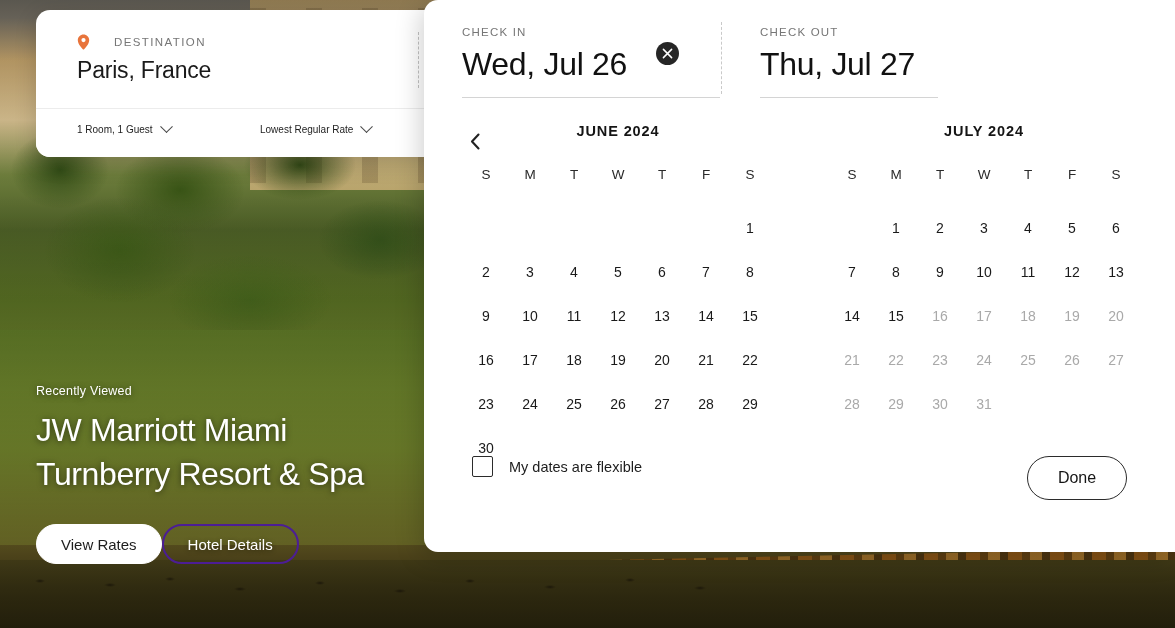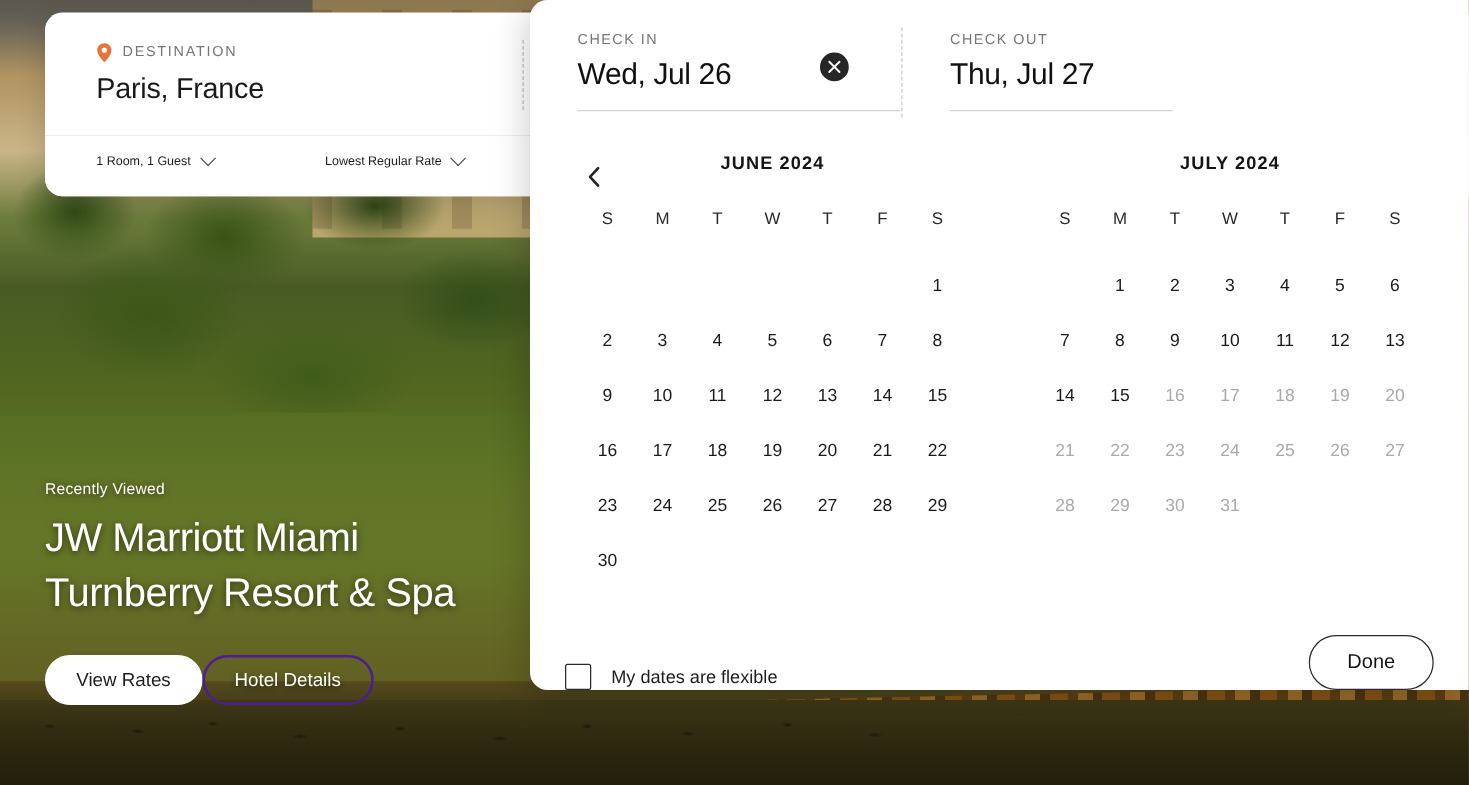--- a/index.html
+++ b/index.html
@@ -115,21 +115,21 @@
   
   #search-card {
     position: absolute; left: 36px; top: 10px; width: 1139px; height: 147px;
     background: #fff; border-radius: 14px 0 0 14px;
     box-shadow: 0 6px 22px rgba(0,0,0,.16);
   }
   #search-top { position: relative; height: 98px; }
   #dest-field { position: absolute; left: 41px; top: 24px; width: 330px; }
   .field-label {
     font-size: 11.5px; letter-spacing: 1.4px; color: #767676; font-weight: 400;
-    display: flex; align-items: center; gap: 8px; text-transform: uppercase;
+    display: flex; align-items: center; gap: 24px; text-transform: uppercase;
   }
   .field-value { font-size: 23px; color: #1a1a1a; margin-top: 7px; letter-spacing: -.2px; }
   .vdash { position: absolute; top: 22px; width: 1px; height: 56px;
            border-left: 1px dashed #c2c2c2; }
   #search-bottom {
     position: relative; height: 49px; border-top: 1px solid #ececec;
     background: #fff; border-radius: 0 0 0 14px;
   }
   .dropdown {
     position: absolute; top: 15px; display: flex; align-items: center; gap: 9px;
@@ -140,21 +140,21 @@
 
   
   #datepicker {
     position: absolute; left: 424px; top: 0; width: 751px; height: 552px;
     background: #fff; border-radius: 14px 0 0 14px;
     box-shadow: -4px 6px 26px rgba(0,0,0,.18);
   }
   #dp-fields { position: relative; height: 118px; }
   .dp-field { position: absolute; top: 26px; }
   .dp-label { font-size: 11.5px; letter-spacing: 1.2px; color: #767676; text-transform: uppercase; }
-  .dp-value { font-size: 24px; color: #111; margin-top: 8px; letter-spacing: -.3px; }
+  .dp-value { font-size: 32px; color: #111; margin-top: 8px; letter-spacing: -.3px; }
   .dp-underline { margin-top: 14px; border-bottom: 1px solid #d4d4d4; }
   #clear-checkin {
     position: absolute; left: 232px; top: 42px; width: 23px; height: 23px;
     border-radius: 50%; background: #262626; cursor: pointer;
     display: flex; align-items: center; justify-content: center;
   }
   #dp-dash { position: absolute; left: 297px; top: 22px; width: 1px; height: 72px;
              border-left: 1px dashed #c9c9c9; }
 
   
@@ -176,21 +176,21 @@
   .day {
     height: 44px; line-height: 44px; text-align: center;
     font-size: 14px; color: #1a1a1a; cursor: pointer;
   }
   .day.muted { color: #a9a9a9; cursor: default; }
   .day.blank { cursor: default; }
 
   
   #dp-footer {
     position: absolute; left: 0; right: 0; bottom: 0; height: 96px;
-    display: flex; align-items: flex-end; padding: 0 28px;
+    display: flex; align-items: flex-start; padding: 0 48px;
   }
   #flex-row { display: flex; align-items: center; gap: 16px; cursor: pointer; }
   #flex-box { width: 21px; height: 21px; border: 1.6px solid #2b2b2b; border-radius: 2px; }
   #flex-label { font-size: 14.5px; color: #1d1d1d; }
   #done-btn {
     margin-left: auto; width: 100px; height: 44px; border-radius: 22px;
     border: 1px solid #2b2b2b; background: #fff; color: #151515;
     font-size: 16px; font-family: inherit; cursor: pointer;
   }
 </style>

